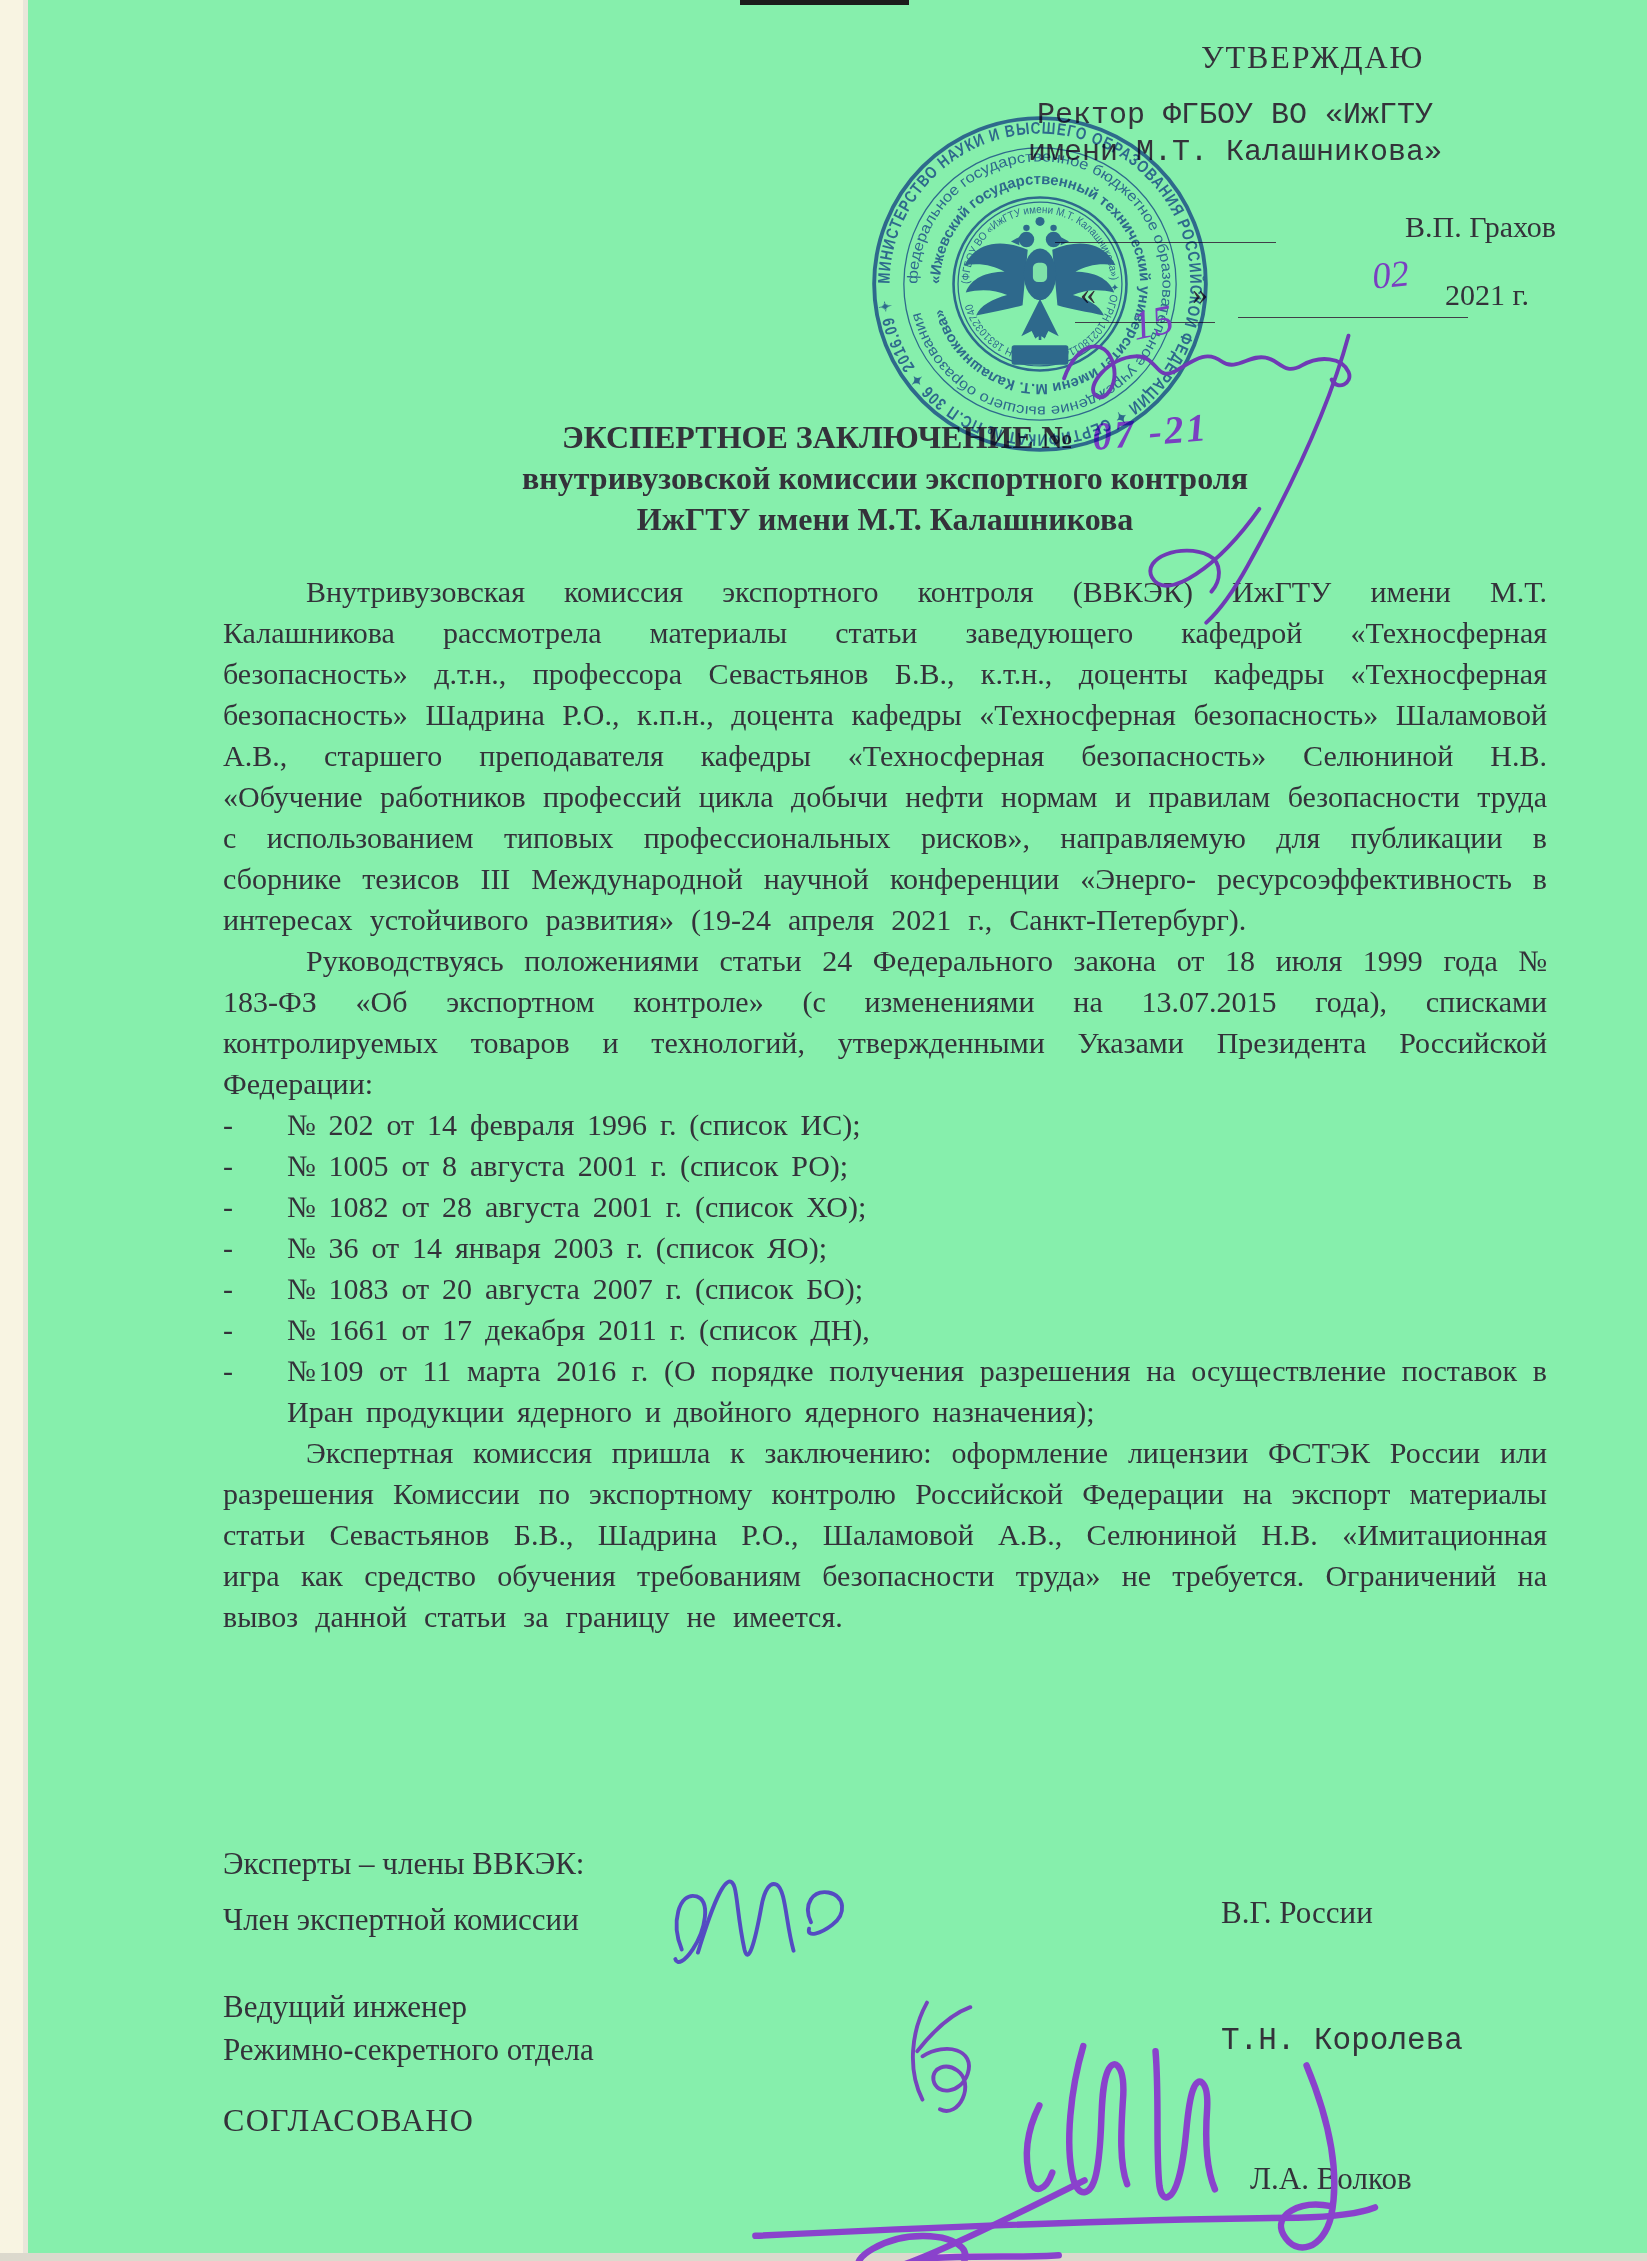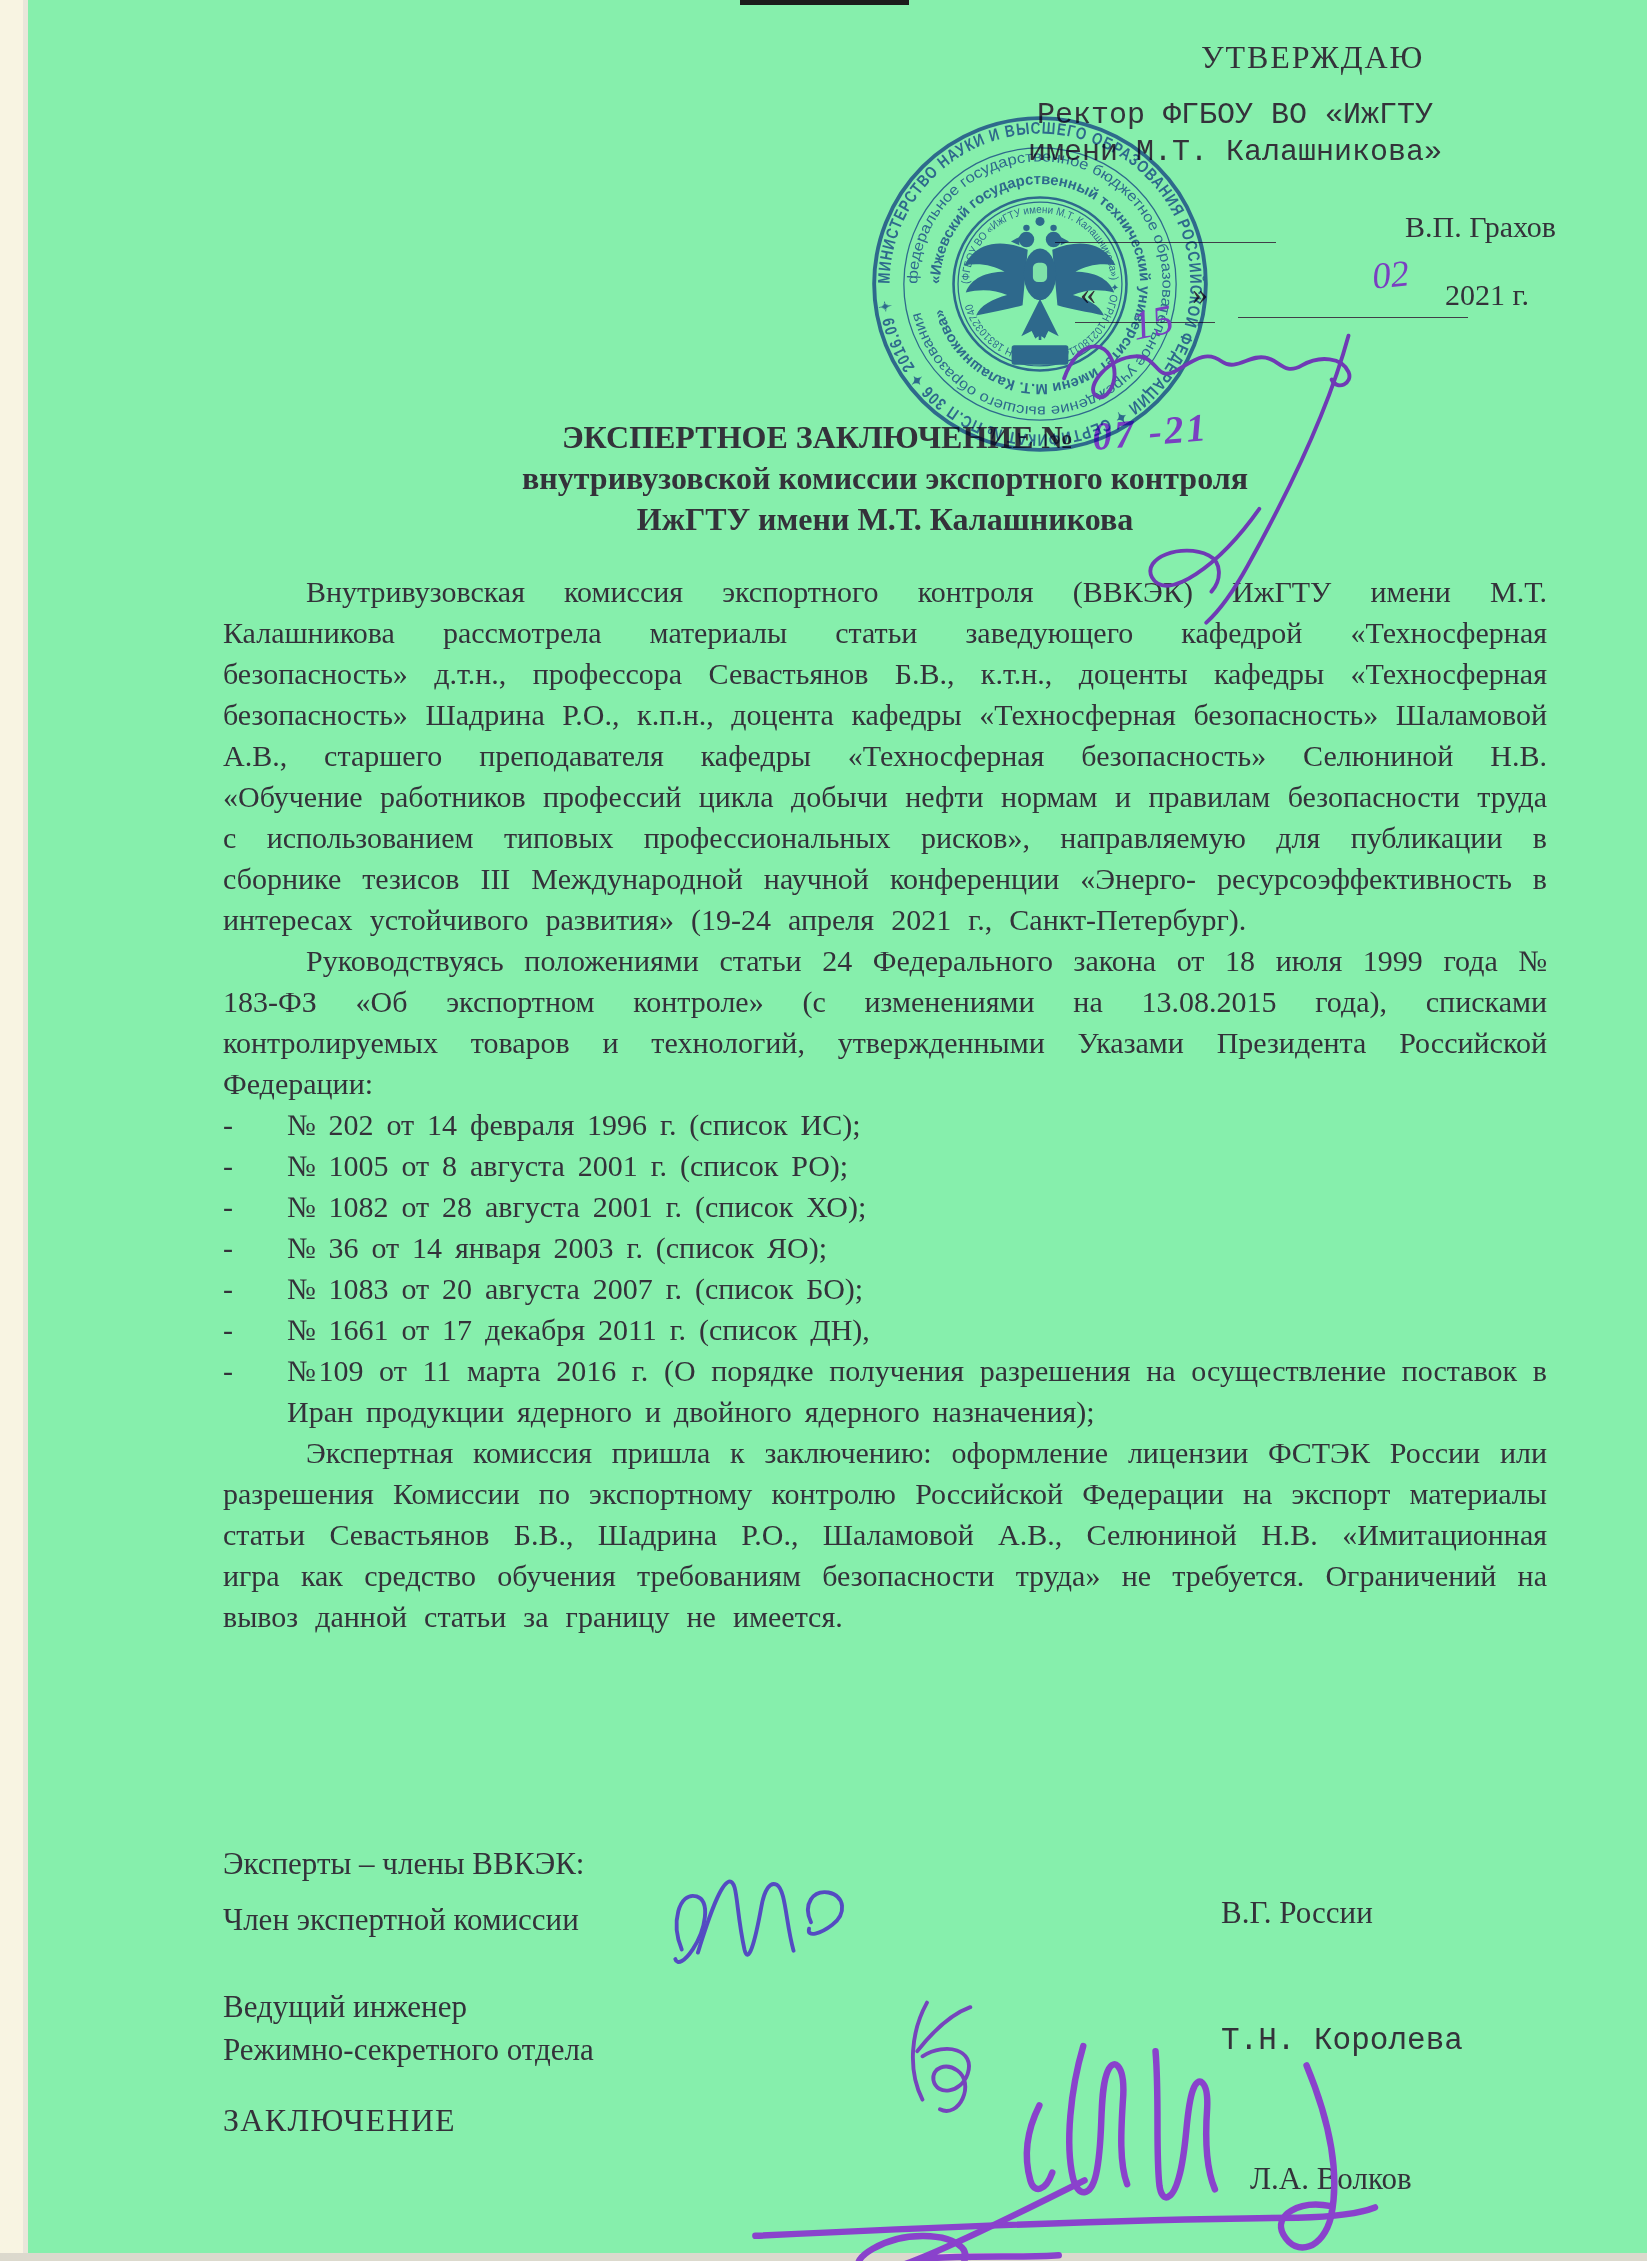--- a/index.html
+++ b/index.html
@@ -140,21 +140,21 @@
   <div class="abs title-block">
     <div>
       <span>ЭКСПЕРТНОЕ ЗАКЛЮЧЕНИЕ №</span><span class="hw title-num">07 -21</span>
     </div>
     <div>внутривузовской комиссии экспортного контроля</div>
     <div>ИжГТУ имени М.Т. Калашникова</div>
   </div>
 
   <div class="abs body-block">
     <p class="para">Внутривузовская комиссия экспортного контроля (ВВКЭК) ИжГТУ имени М.Т. Калашникова рассмотрела материалы статьи заведующего кафедрой «Техносферная безопасность» д.т.н., профессора Севастьянов Б.В., к.т.н., доценты кафедры «Техносферная безопасность» Шадрина Р.О., к.п.н., доцента кафедры «Техносферная безопасность» Шаламовой А.В., старшего преподавателя кафедры «Техносферная безопасность» Селюниной Н.В. «Обучение работников профессий цикла добычи нефти нормам и правилам безопасности труда с использованием типовых профессиональных рисков», направляемую для публикации в сборнике тезисов III Международной научной конференции «Энерго- ресурсоэффективность в интересах устойчивого развития» (19-24 апреля 2021 г., Санкт-Петербург).</p>
-    <p class="para">Руководствуясь положениями статьи 24 Федерального закона от 18 июля 1999 года № 183-ФЗ «Об экспортном контроле» (с изменениями на 13.08.2015 года), списками контролируемых товаров и технологий, утвержденными Указами Президента Российской Федерации:</p>
+    <p class="para">Руководствуясь положениями статьи 24 Федерального закона от 18 июля 1999 года № 183-ФЗ «Об экспортном контроле» (с изменениями на 13.07.2015 года), списками контролируемых товаров и технологий, утвержденными Указами Президента Российской Федерации:</p>
     <div class="decree-list">
       <div class="li">
         <span class="mk">-</span>
         <span class="li-text">№ 202 от 14 февраля 1996 г. (список ИС);</span>
       </div>
       <div class="li">
         <span class="mk">-</span>
         <span class="li-text">№ 1005 от 8 августа 2001 г. (список РО);</span>
       </div>
       <div class="li">
@@ -200,21 +200,21 @@
   <div class="abs engineer-name t48">Т.Н. Королева</div>
 
   <svg class="abs sig2" viewBox="0 0 300 232">
     <g stroke="#7644bc" stroke-width="6" fill="none" stroke-linecap="round">
       <path d="M 85 35 C 60 80 55 140 78 185"></path>
       <path d="M 70 110 C 100 72 130 50 152 42"></path>
       <path d="M 78 118 C 115 95 160 108 148 145 C 138 175 100 180 95 155 C 92 135 115 128 132 140 C 160 160 135 215 105 200"></path>
     </g>
   </svg>
 
-  <div class="abs agreed">ЗАКЛЮЧЕНИЕ</div>
+  <div class="abs agreed">СОГЛАСОВАНО</div>
   <div class="abs head-name t48">Л.А. Волков</div>
 
   <svg class="abs sig3" viewBox="0 0 1180 361">
     <g stroke="#8a42cc" stroke-width="10" fill="none" stroke-linecap="round">
       <path d="M 620 120 C 600 160 596 200 606 236 C 612 258 630 252 640 224"></path>
       <path d="M 688 28 C 668 96 660 180 672 232 C 680 264 700 262 708 226 C 720 172 712 108 724 72 C 734 42 752 56 750 104 C 746 162 744 210 756 242"></path>
       <path d="M 800 36 C 806 110 800 190 806 244 C 810 272 826 268 836 232 C 850 184 846 128 858 96 C 866 72 882 82 880 124 C 876 180 880 222 892 250"></path>
       <path d="M 690 236 C 570 296 452 354 394 372 C 340 388 320 366 362 342 C 410 314 478 318 500 340 C 524 364 460 428 404 414 C 360 402 394 360 462 356 C 530 352 600 356 650 352"></path>
       <path d="M 180 322 C 430 310 760 296 1020 294 C 1090 292 1120 286 1140 278"></path>
       <path d="M 1034 58 C 1068 140 1086 224 1072 292 C 1060 342 1018 356 998 320 C 982 290 1022 266 1072 276"></path>

